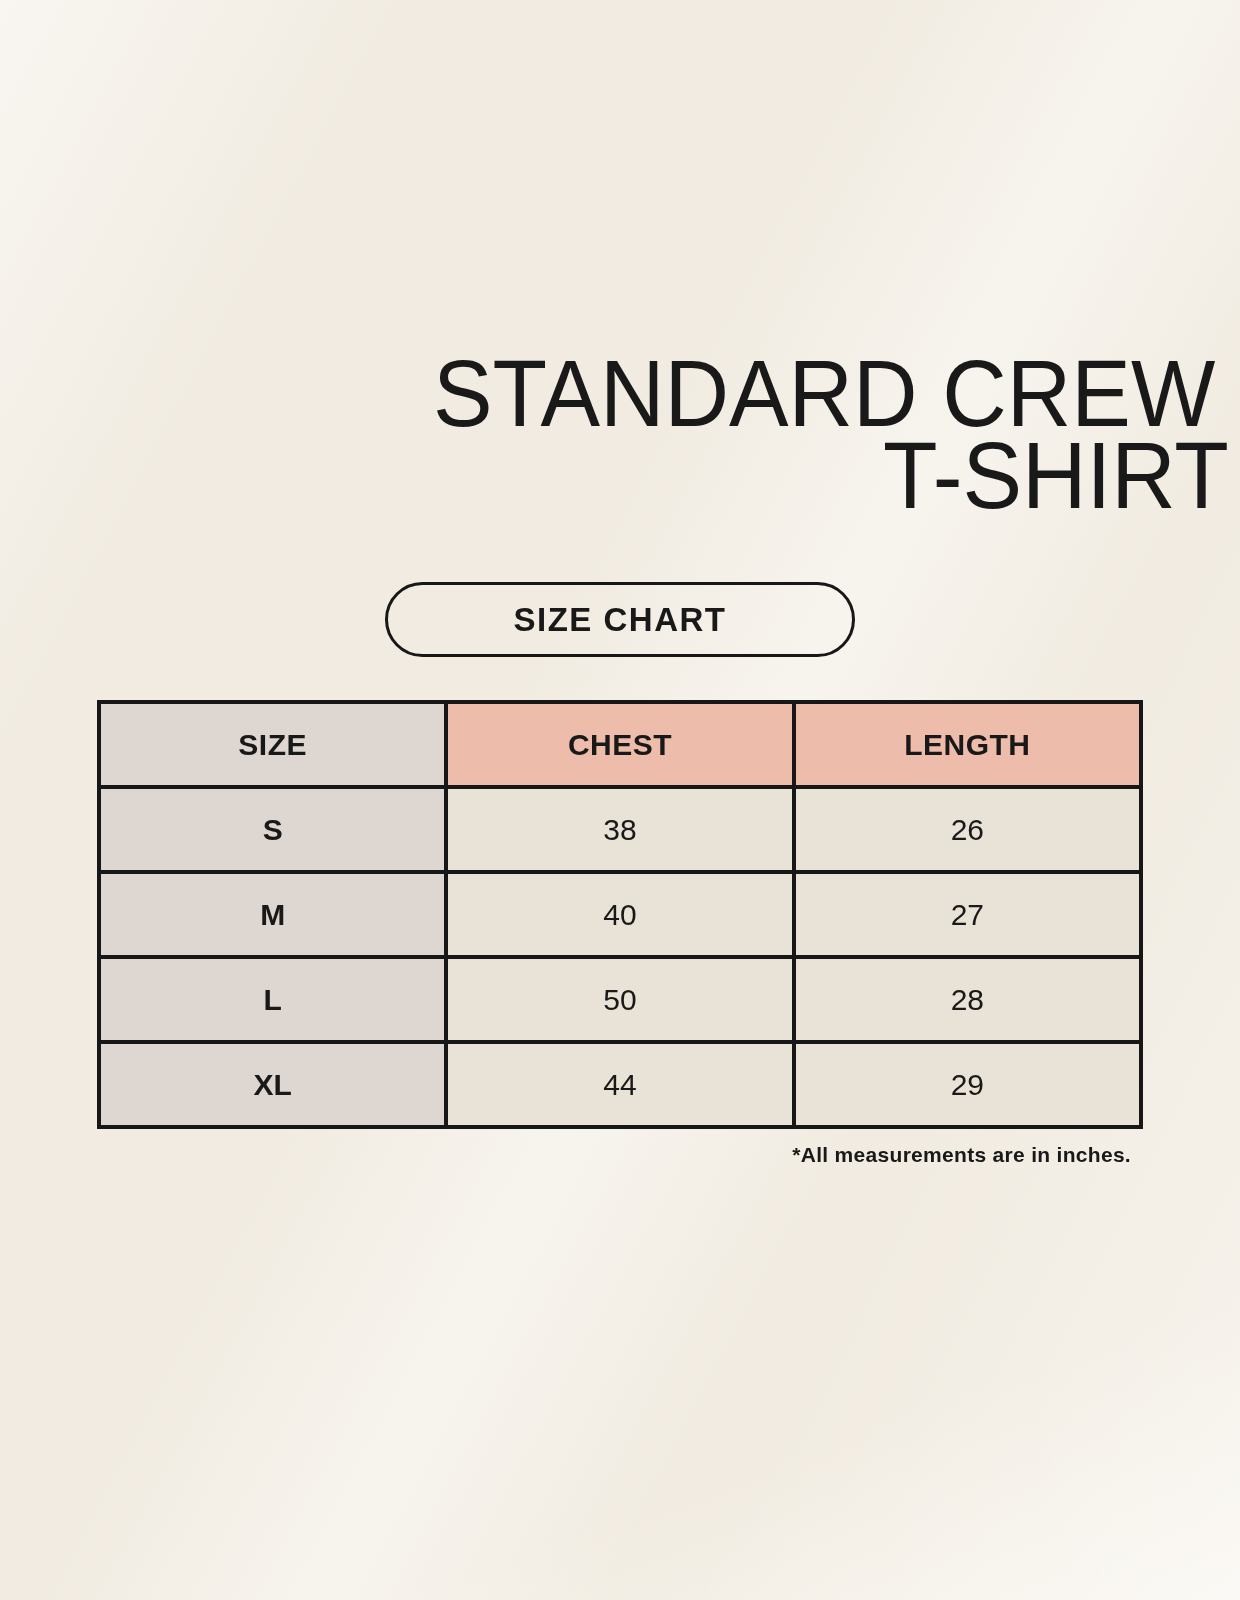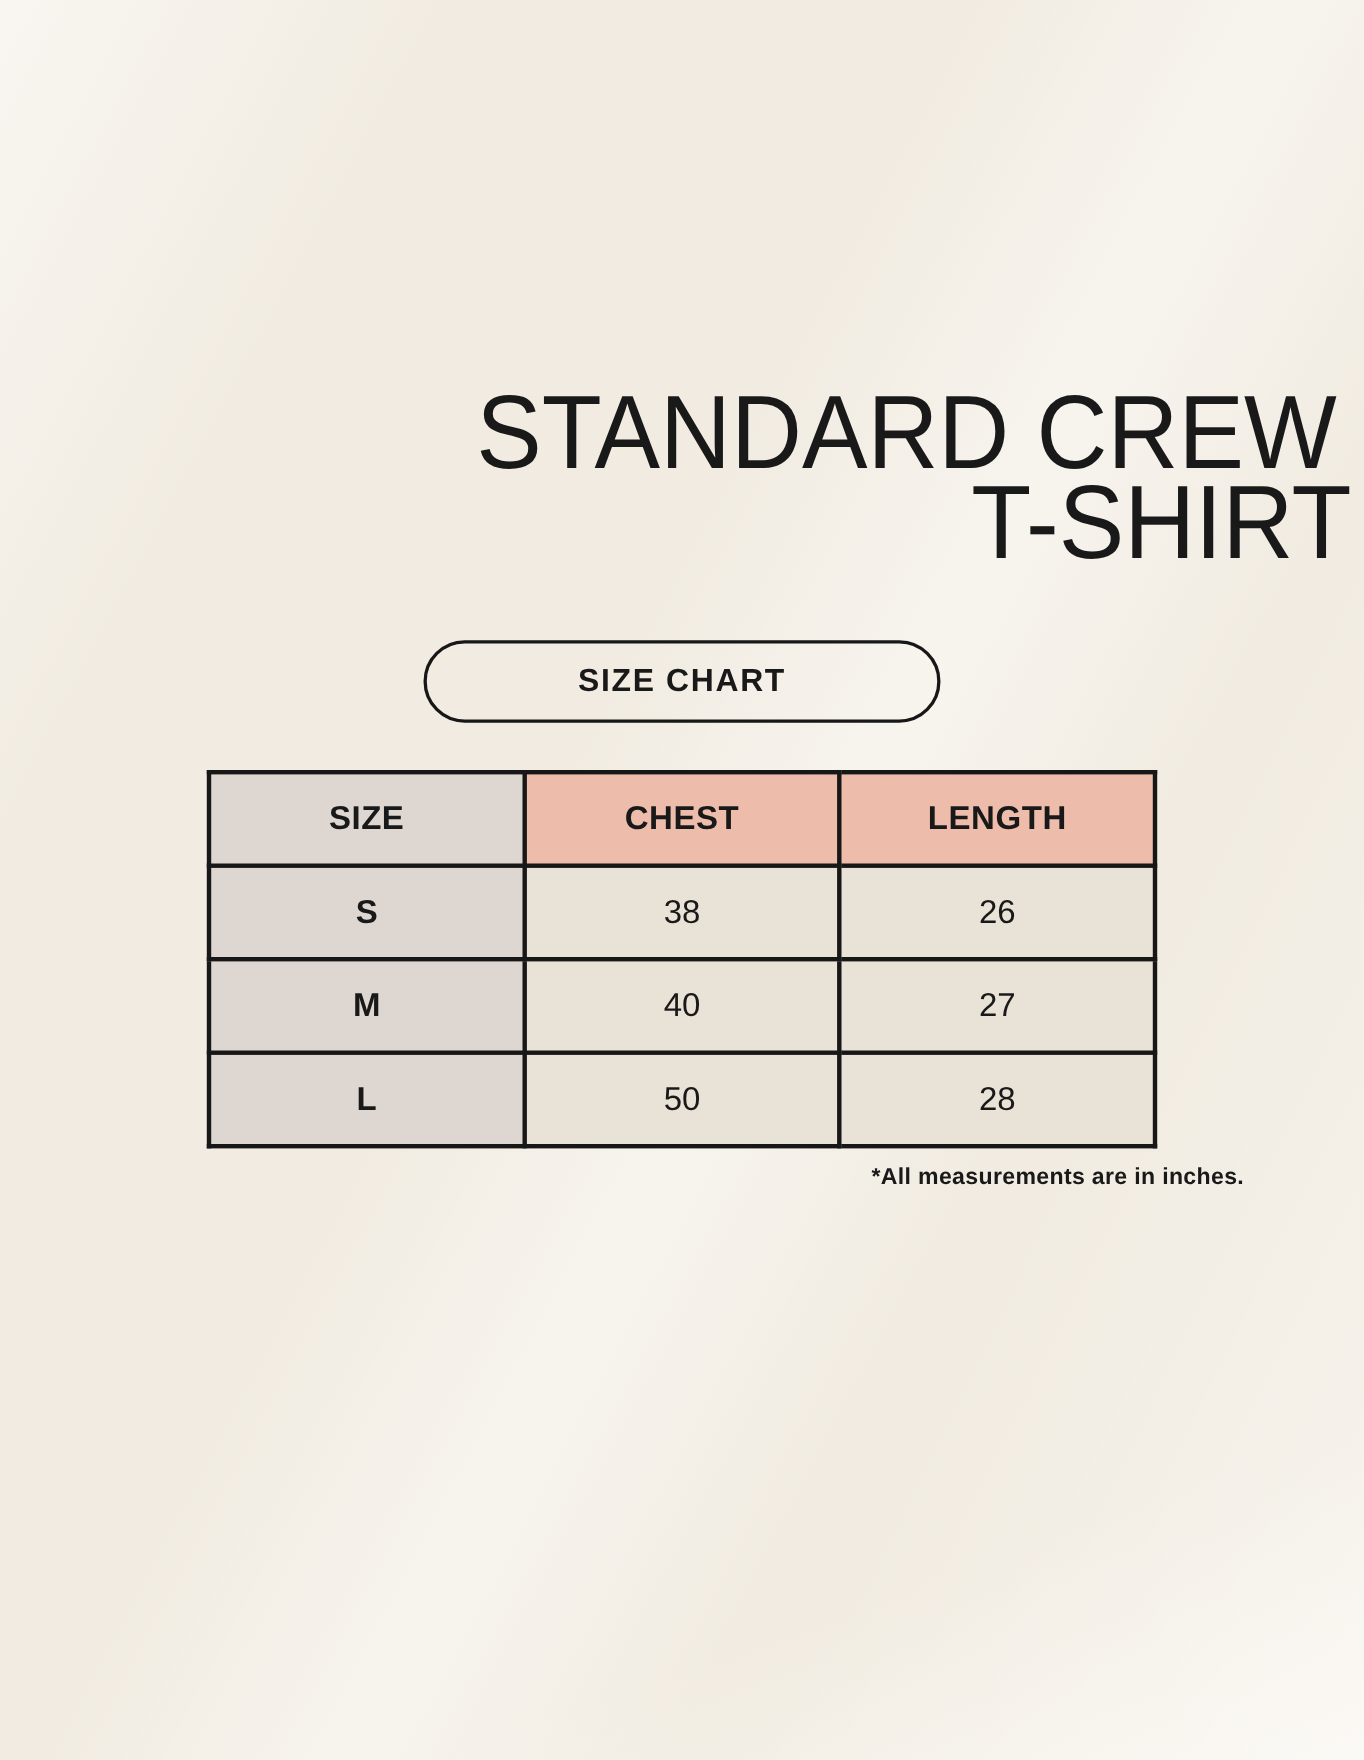--- a/index.html
+++ b/index.html
@@ -34,28 +34,28 @@
     white-space: nowrap;
   }
   .badge-wrap { text-align: center; margin-top: 66px; }
   .badge {
     display: inline-block;
     width: 470px;
     height: 75px;
     line-height: 69px;
     border: 3px solid #171717;
     border-radius: 40px;
-    font-size: 29px;
+    font-size: 33px;
     font-weight: bold;
     letter-spacing: 1.5px;
     background: transparent;
     color: #191919;
   }
   table.size-table {
-    width: 864px;
+    width: 1046px;
     margin: 43px auto 0 auto;
     border-collapse: collapse;
     table-layout: fixed;
   }
   table.size-table th,
   table.size-table td {
     border: 4px solid #171717;
     height: 85px;
     text-align: center;
     vertical-align: middle;
@@ -108,18 +108,23 @@
       <tr>
         <td class="bg-gray size-cell">M</td>
         <td class="bg-beige value-cell">40</td>
         <td class="bg-beige value-cell">27</td>
       </tr>
       <tr>
         <td class="bg-gray size-cell">L</td>
         <td class="bg-beige value-cell">50</td>
         <td class="bg-beige value-cell">28</td>
       </tr>
+      <tr>
+        <td class="bg-gray size-cell">XL</td>
+        <td class="bg-beige value-cell">44</td>
+        <td class="bg-beige value-cell">29</td>
+      </tr>
     </tbody>
   </table>
 
   <div class="footnote">*All measurements are in inches.</div>
 
 </div>
 
 </body></html>

